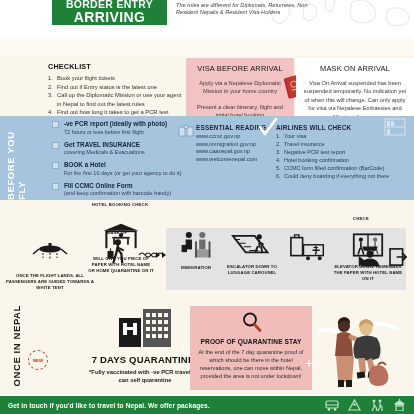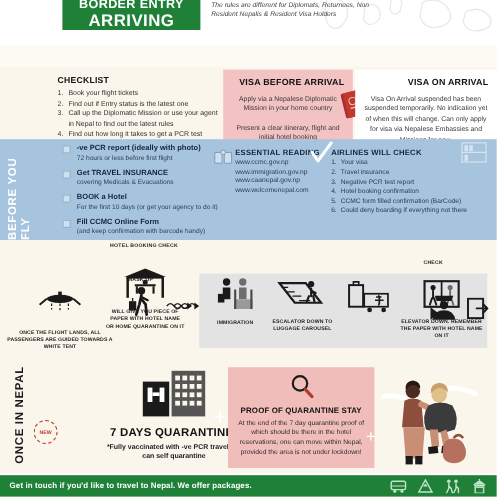--- a/index.html
+++ b/index.html
@@ -46,21 +46,21 @@
   .checklist li .num { position: absolute; left: 0; top: 0; }
 
   .panel-pink {
     position: absolute; left: 186px; top: 2px; width: 108px; height: 74px;
     background: #f3c3c3; padding: 6px 7px; text-align: center;
   }
   .panel-white {
     position: absolute; left: 296px; top: 2px; width: 118px; height: 74px;
     background: #ffffff; padding: 6px 7px; text-align: center;
   }
-  .panel-title { font-size: 7.4px; font-weight: 700; color: #111; letter-spacing: .2px; margin-bottom: 6px; text-align: right; }
+  .panel-title { font-size: 7.4px; font-weight: 400; color: #111; letter-spacing: .2px; margin-bottom: 6px; }
   .panel-body { font-size: 5.7px; line-height: 8.4px; color: #3a3a3a; }
   .panel-body p + p { margin-top: 7px; }
 
   .passport-icon { position: absolute; left: 282px; top: 16px; width: 26px; height: 30px; }
 
   
   .sec-blue {
     position: absolute; top: 116px; left: 0; width: 414px; height: 84px;
     background: #a7c4de;
   }
@@ -195,21 +195,21 @@
         <rect x="9.5" y="17" width="6" height="1" fill="#f3c3c3"></rect>
       </g>
       <g stroke="#7fb3de" stroke-width="1.1" stroke-linecap="round">
         <path d="M20 5 l4 -3"></path>
           <path d="M21.5 9 l5 -1"></path>
           <path d="M19 2 l1.5 -2"></path>
       </g>
     </svg>
 
     <div class="panel-white">
-      <div class="panel-title">VISA ON ARRIVAL</div>
+      <div class="panel-title">MASK ON ARRIVAL</div>
       <div class="panel-body">
         <p>Visa On Arrival suspended has been suspended temporarily. No indication yet of when this will change. Can only apply for visa via Nepalese Embassies and Missions for now.</p>
       </div>
     </div>
   </div>
 
   <div class="sec-blue">
     <div class="side-label">
       <span>BEFORE YOU FLY</span>
     </div>

